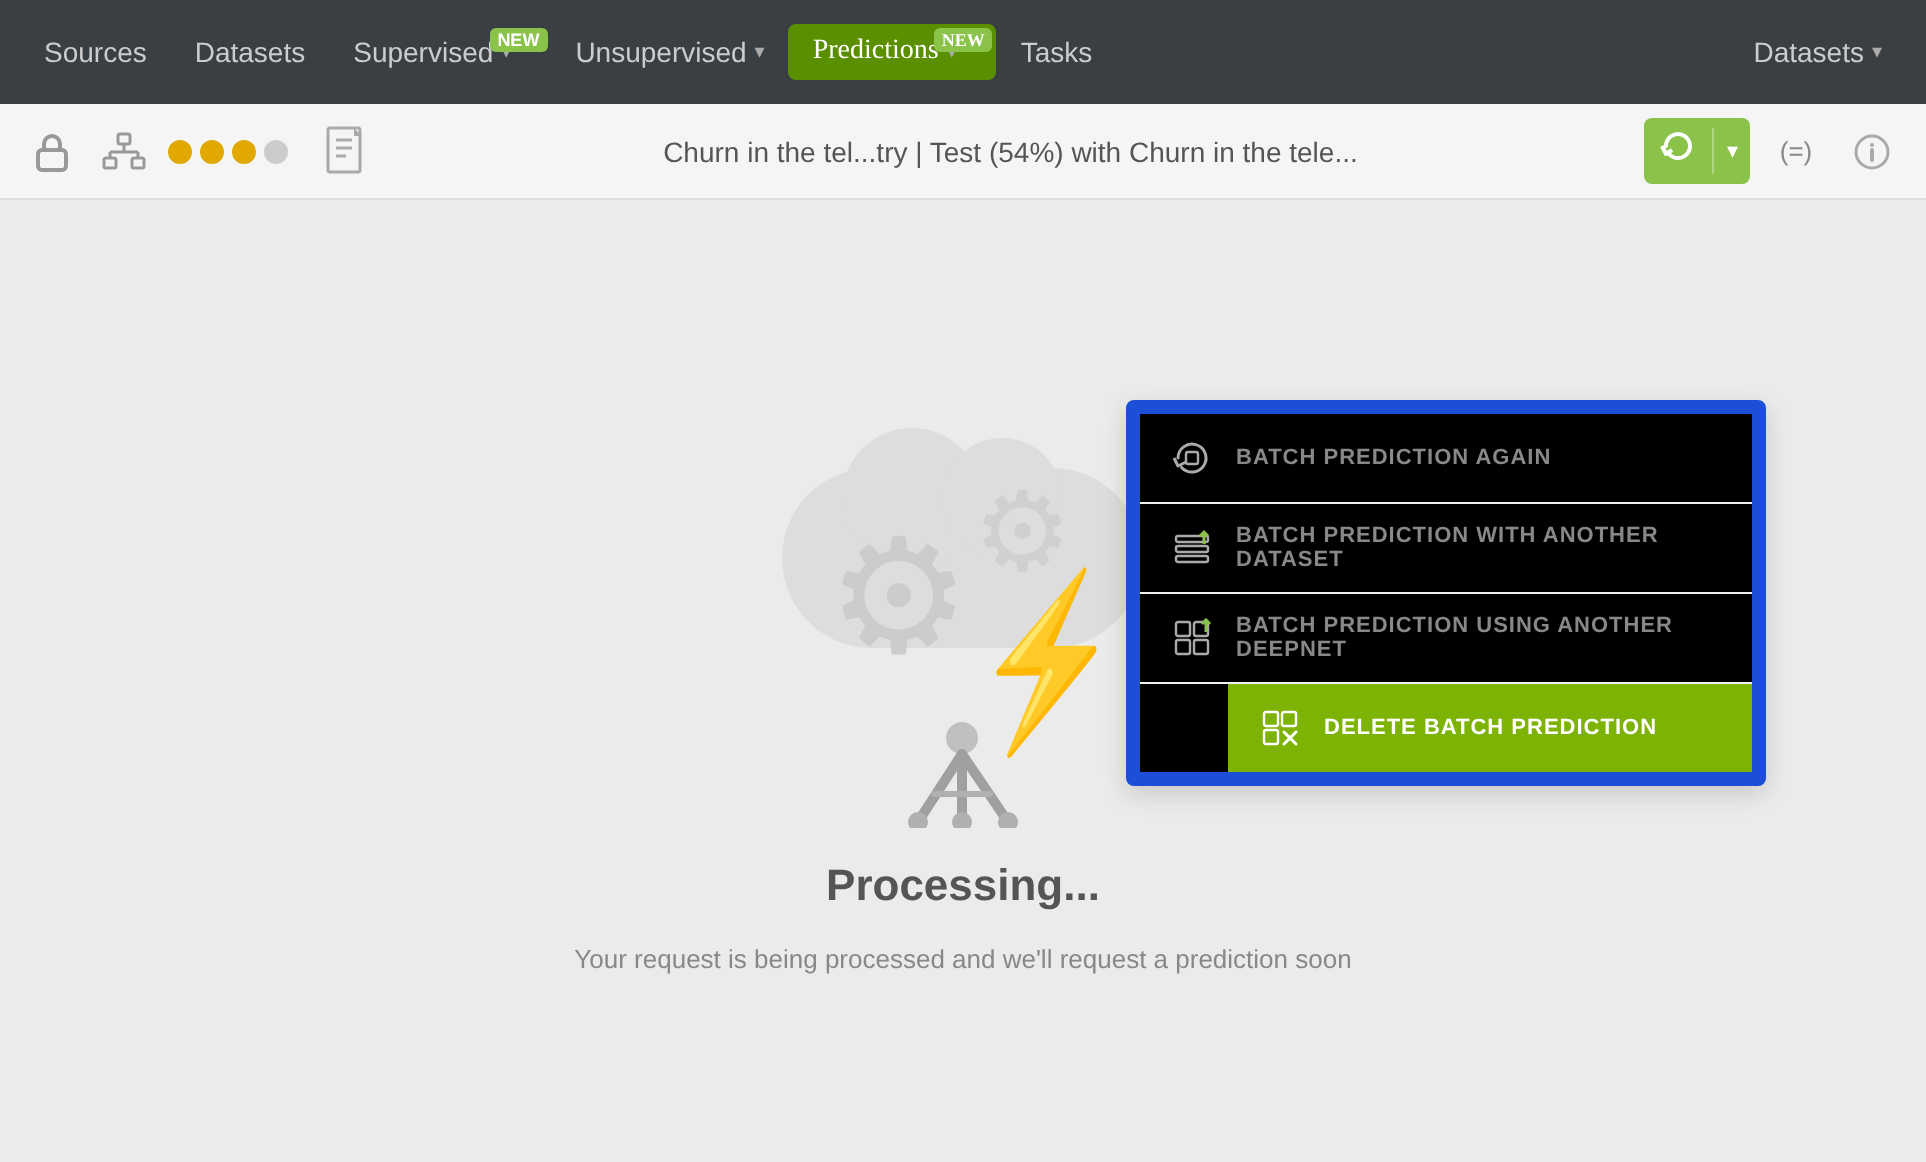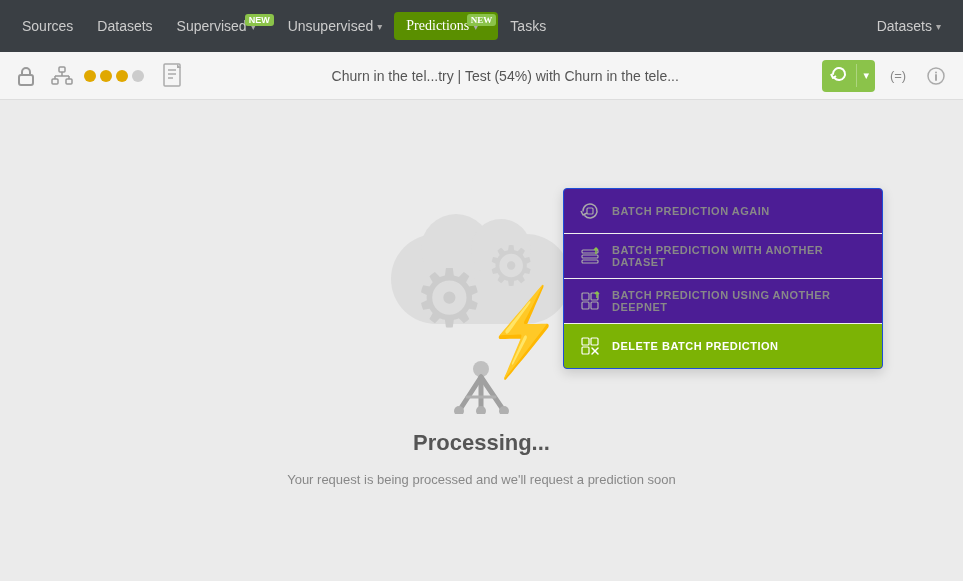--- a/index.html
+++ b/index.html
@@ -140,24 +140,24 @@
     }
     .processing-subtitle {
       font-size: 13px;
       color: #888;
       text-align: center;
     }
 
     
     .dropdown-menu {
       position: absolute;
-      top: 88px;
+      top: 100px;
       right: 80px;
-      background: #4c1d95;
-      border: 1px solid #1d4ed8;
+      background: #000000;
+      border: 7px solid #1d4ed8;
       border-radius: 4px;
       box-shadow: 0 4px 12px rgba(0,0,0,0.15);
       width: 320px;
       z-index: 200;
       overflow: hidden;
     }
     .dropdown-item {
       display: flex;
       align-items: center;
       gap: 10px;
@@ -168,21 +168,21 @@
       color: #888;
       text-transform: uppercase;
       cursor: pointer;
       border-bottom: 1px solid #f0f0f0;
     }
     .dropdown-item.active {
       background: #7cb305;
       color: #fff;
     }
     .dropdown-item.active .item-icon { color: #fff; }
-    .dropdown-item:last-child { border-bottom: none; }
+    .dropdown-item:last-child { border-bottom: none; margin-left: 44px; }
     .item-icon {
       width: 24px;
       height: 24px;
       display: flex;
       align-items: center;
       justify-content: center;
       color: #aaa;
       flex-shrink: 0;
     }
   </style>

